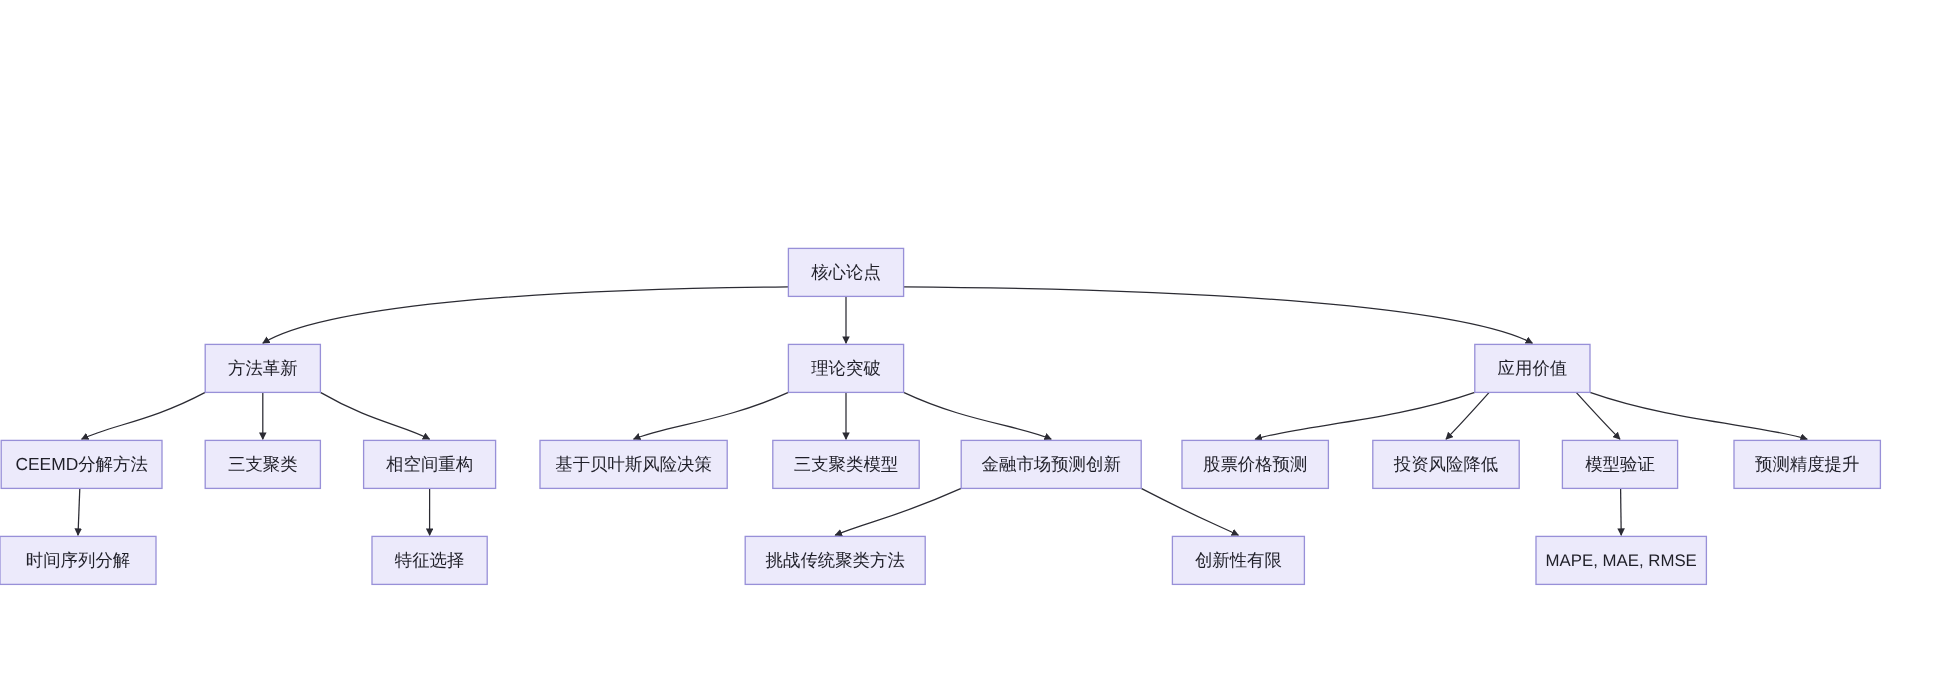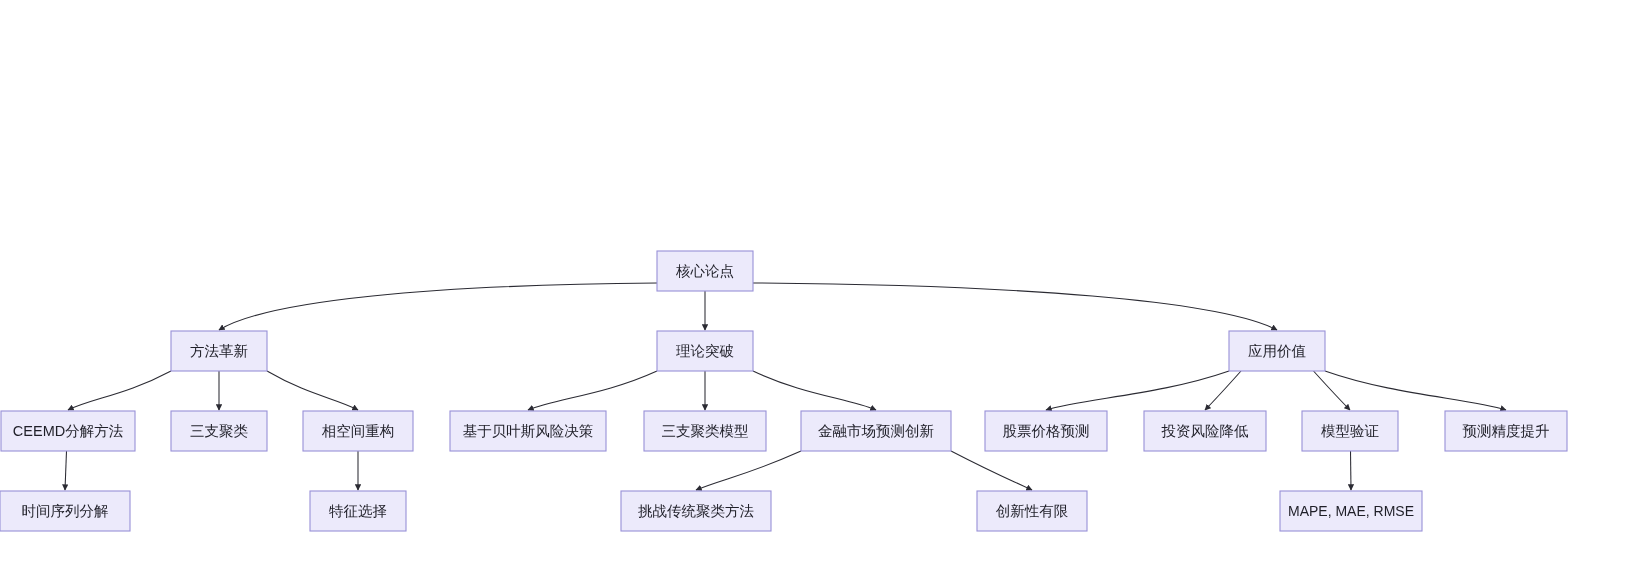--- a/index.html
+++ b/index.html
@@ -11,21 +11,20 @@
     width: 1628px;
     height: 576px;
     font-family: "Liberation Sans", "DejaVu Sans", sans-serif;
     overflow: hidden;
   }
   #diagram-root {
     position: relative;
     width: 1628px;
     height: 488px;
     background: #ffffff;
-    margin-top: 44px;
   }
   svg#flowchart {
     display: block;
     width: 1628px;
     height: 576px;
   }
   .node-box {
     fill: #ECEAFB;
     stroke: #9890D8;
     stroke-width: 1.1px;

